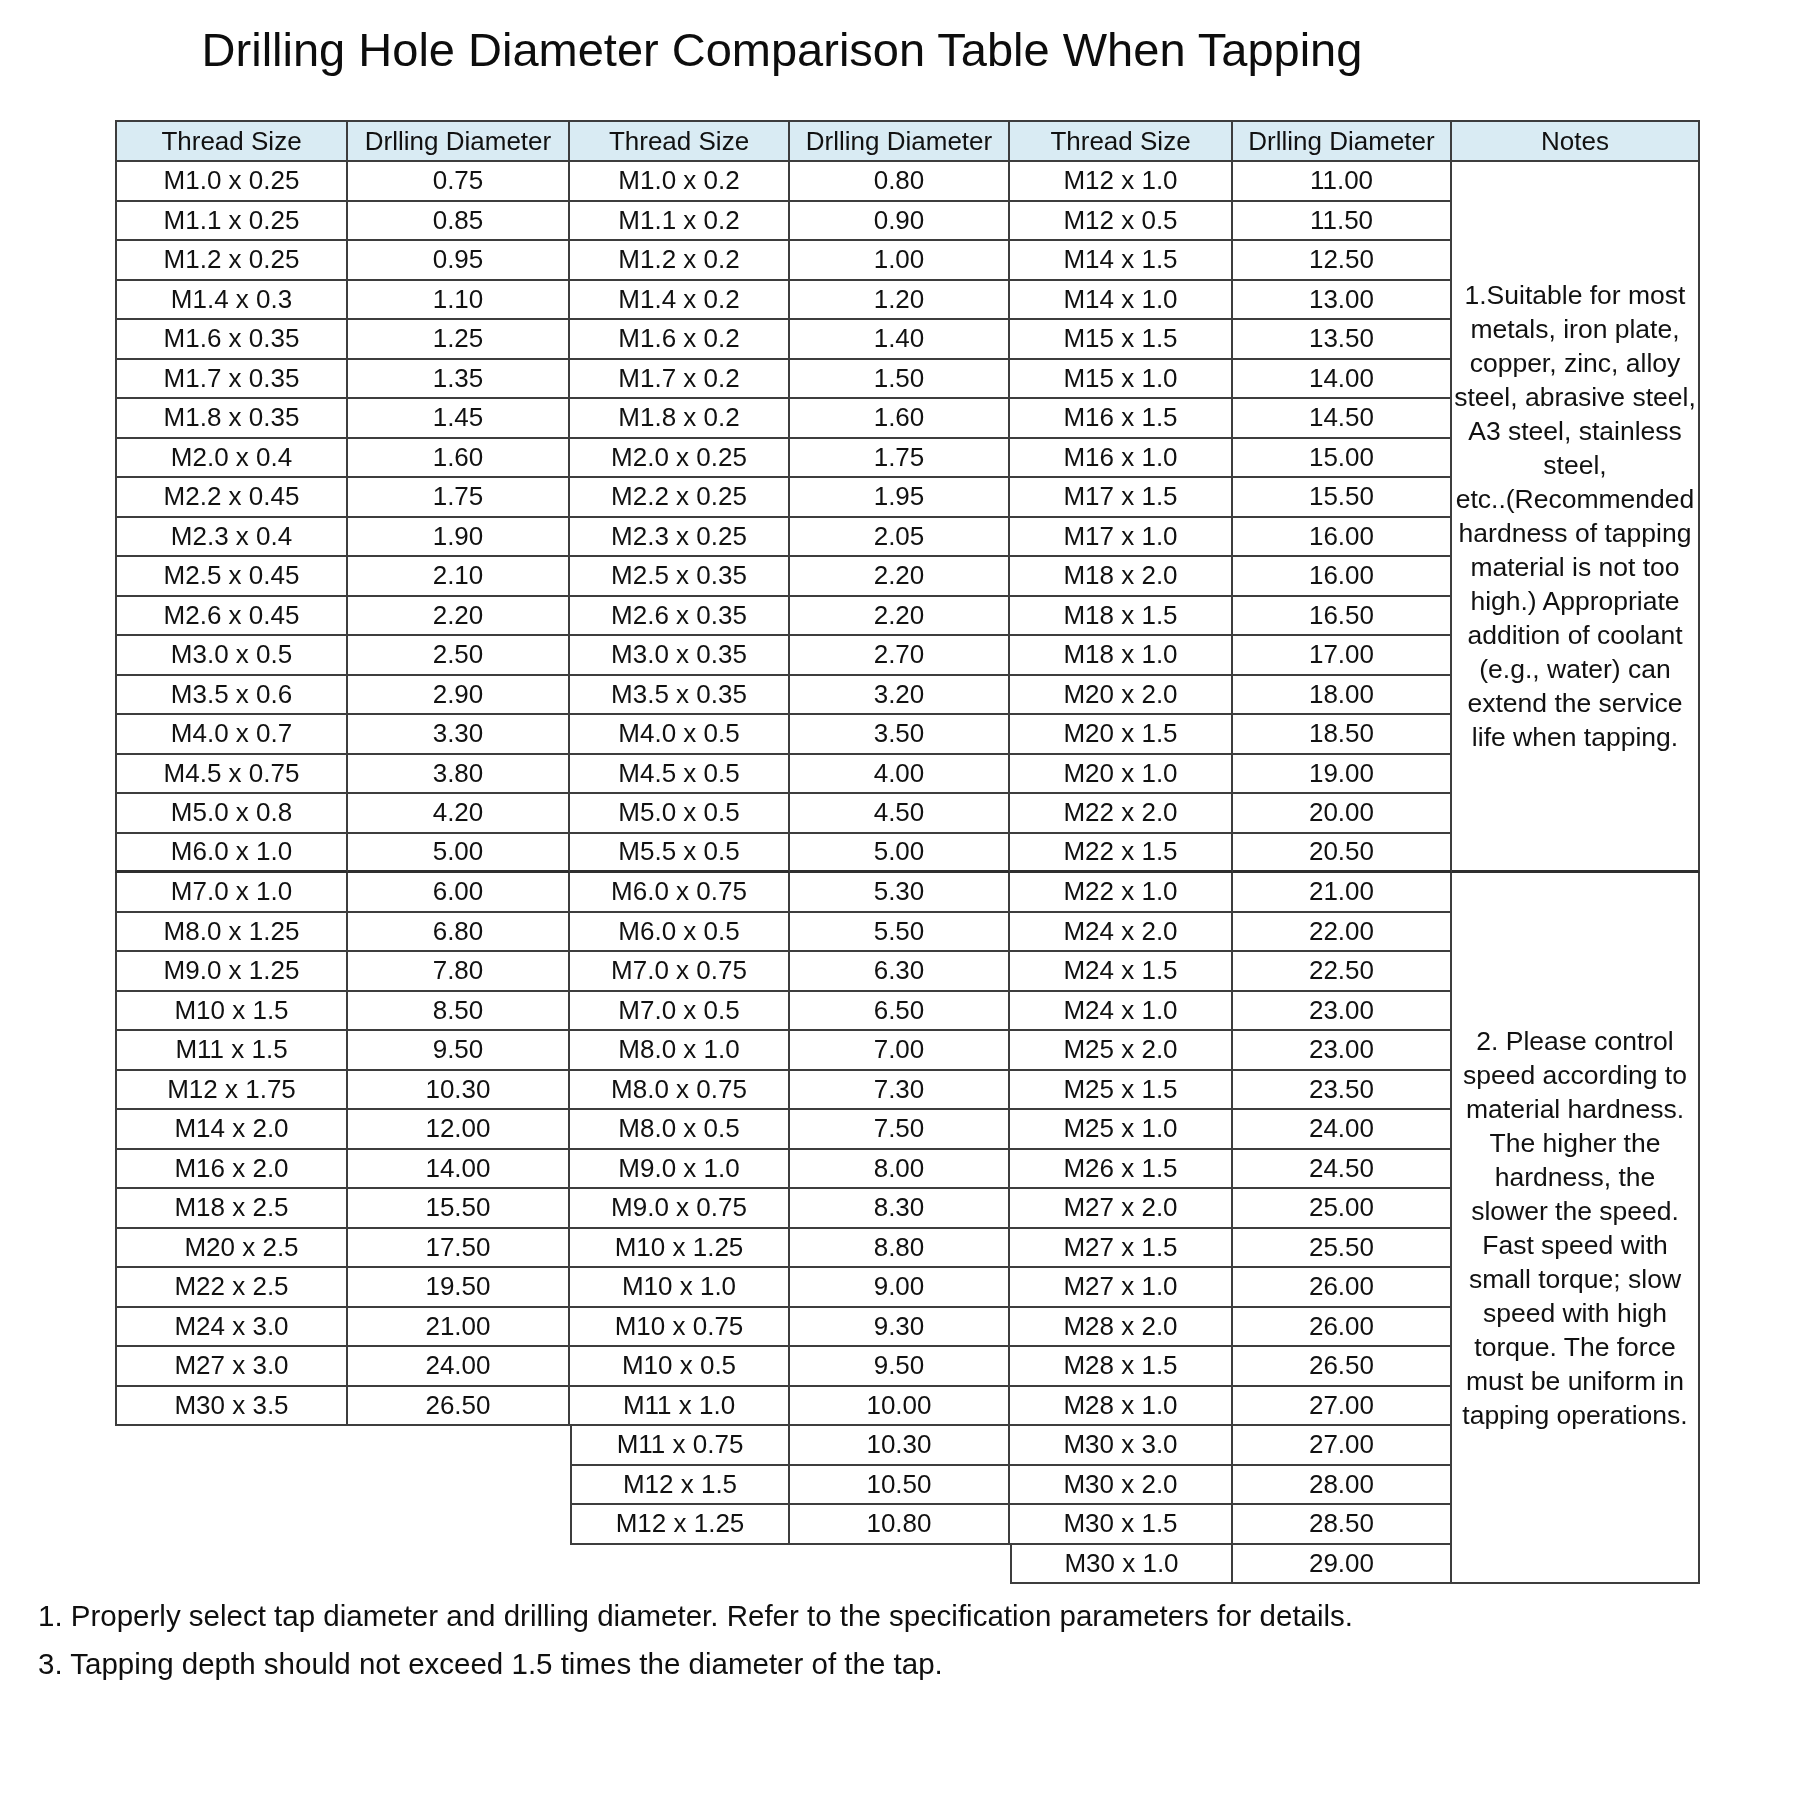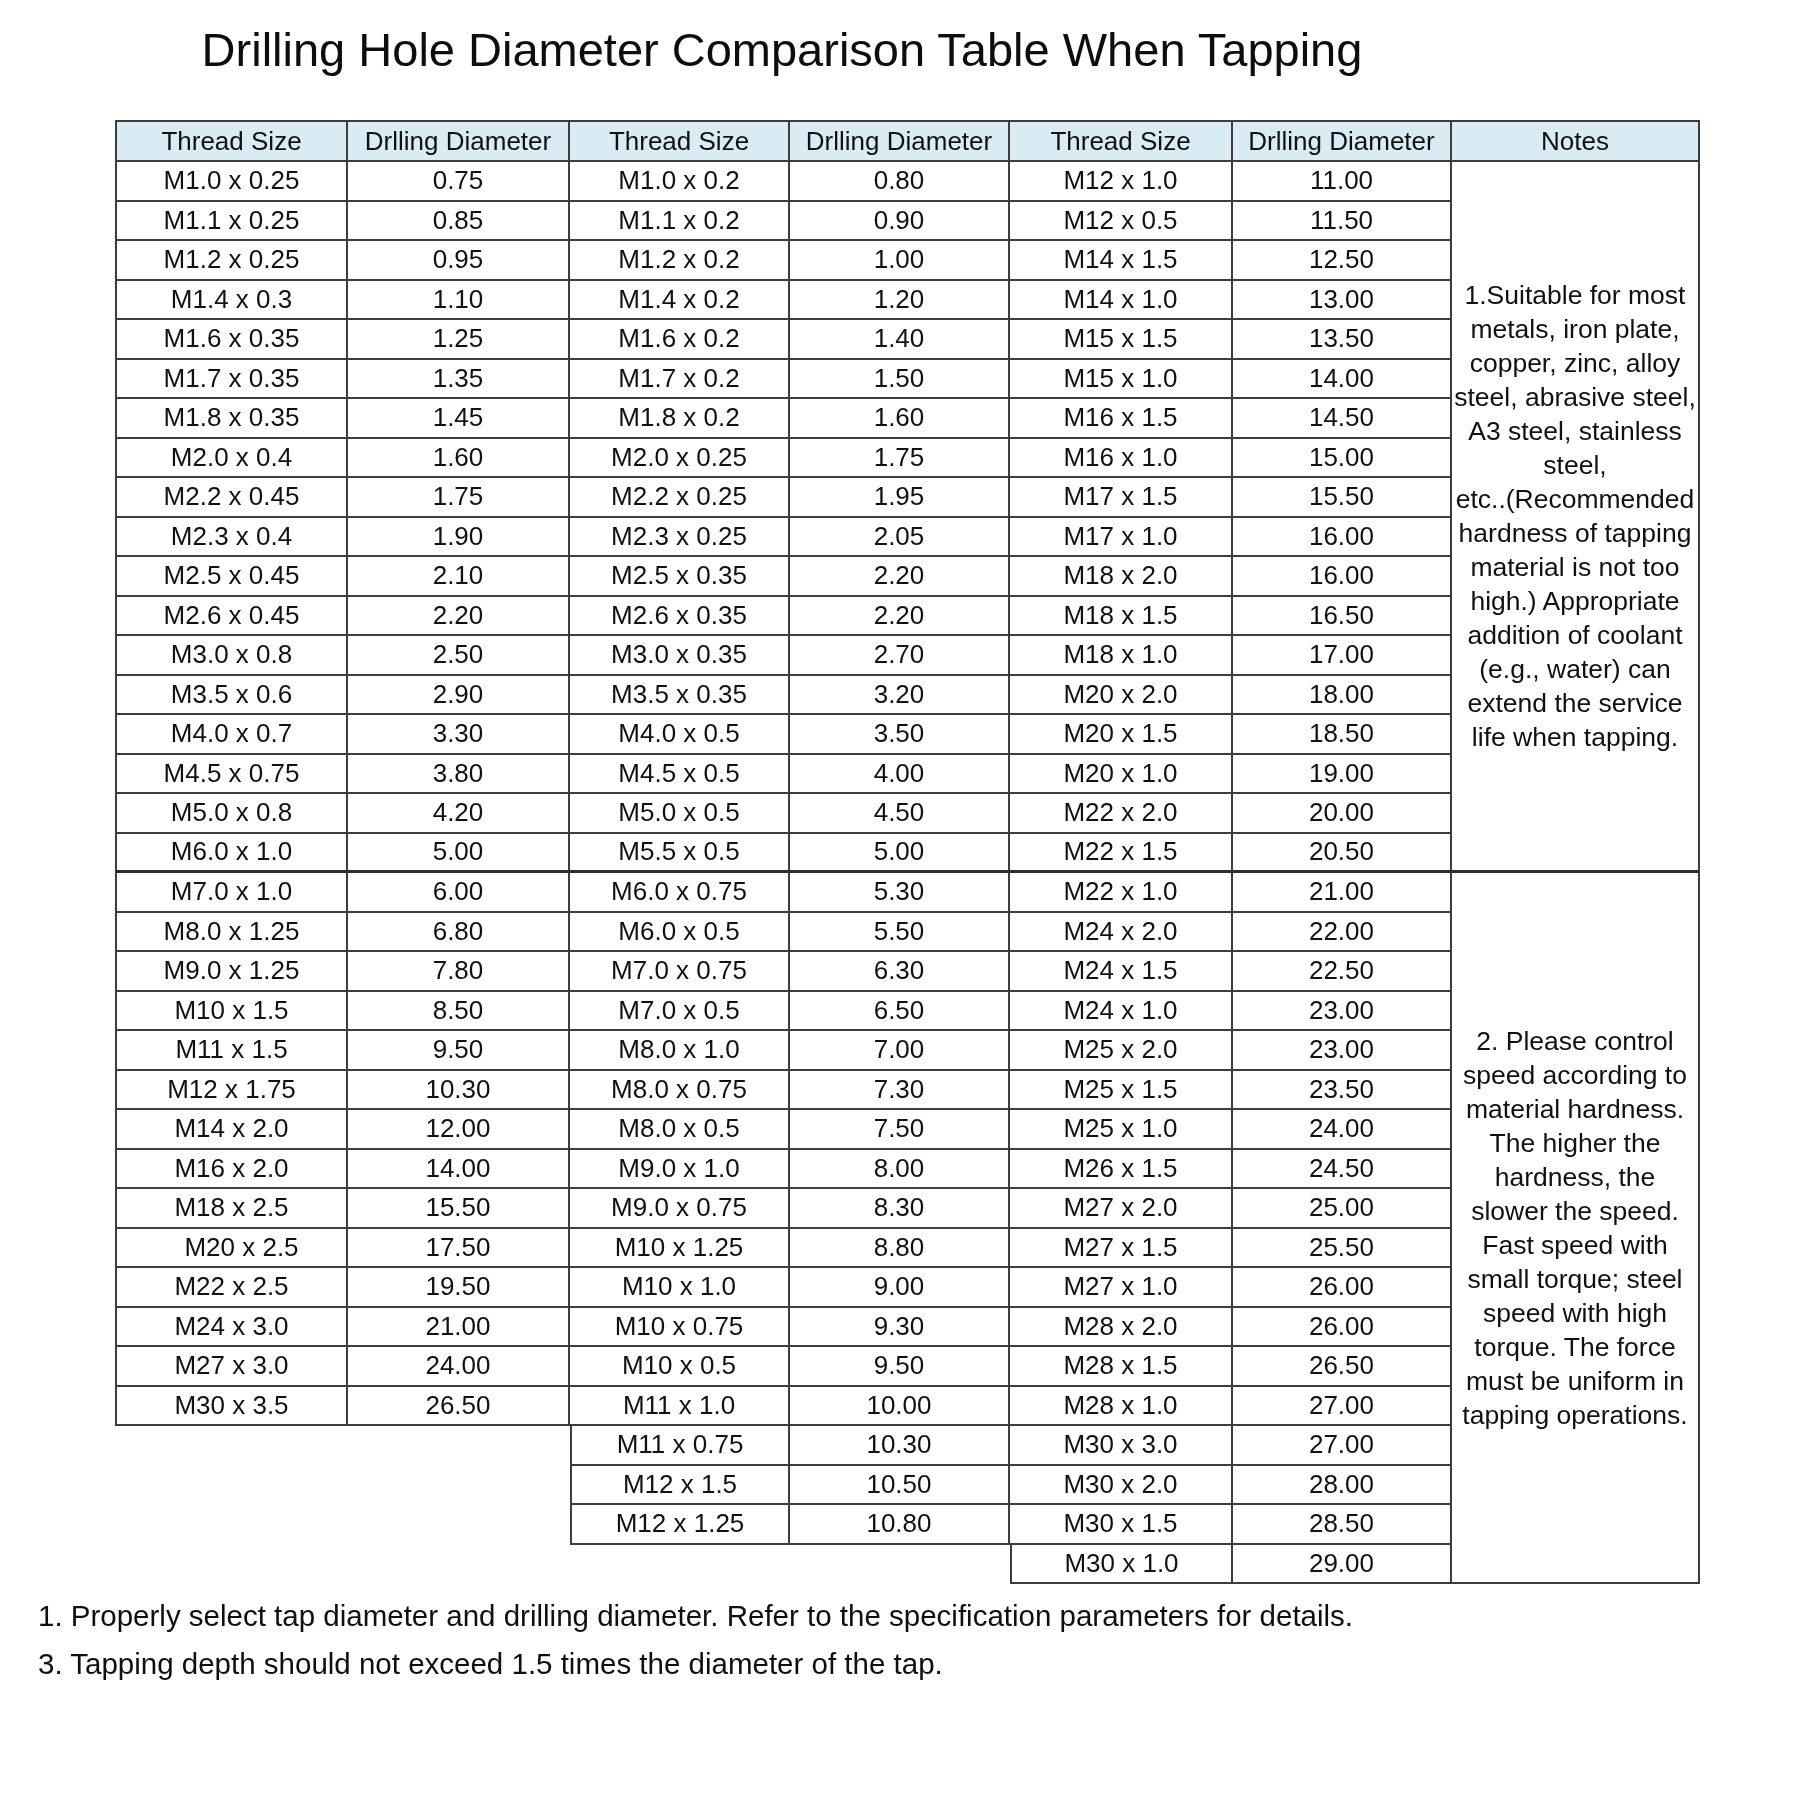--- a/index.html
+++ b/index.html
@@ -71,21 +71,21 @@
     <div class="cell edge-left" style="grid-area: 9 / 1;">M2.0 x 0.4</div>
     <div class="cell" style="grid-area: 9 / 2;">1.60</div>
     <div class="cell edge-left" style="grid-area: 10 / 1;">M2.2 x 0.45</div>
     <div class="cell" style="grid-area: 10 / 2;">1.75</div>
     <div class="cell edge-left" style="grid-area: 11 / 1;">M2.3 x 0.4</div>
     <div class="cell" style="grid-area: 11 / 2;">1.90</div>
     <div class="cell edge-left" style="grid-area: 12 / 1;">M2.5 x 0.45</div>
     <div class="cell" style="grid-area: 12 / 2;">2.10</div>
     <div class="cell edge-left" style="grid-area: 13 / 1;">M2.6 x 0.45</div>
     <div class="cell" style="grid-area: 13 / 2;">2.20</div>
-    <div class="cell edge-left" style="grid-area: 14 / 1;">M3.0 x 0.8</div>
+    <div class="cell edge-left" style="grid-area: 14 / 1;">M3.0 x 0.5</div>
     <div class="cell" style="grid-area: 14 / 2;">2.50</div>
     <div class="cell edge-left" style="grid-area: 15 / 1;">M3.5 x 0.6</div>
     <div class="cell" style="grid-area: 15 / 2;">2.90</div>
     <div class="cell edge-left" style="grid-area: 16 / 1;">M4.0 x 0.7</div>
     <div class="cell" style="grid-area: 16 / 2;">3.30</div>
     <div class="cell edge-left" style="grid-area: 17 / 1;">M4.5 x 0.75</div>
     <div class="cell" style="grid-area: 17 / 2;">3.80</div>
     <div class="cell edge-left" style="grid-area: 18 / 1;">M5.0 x 0.8</div>
     <div class="cell" style="grid-area: 18 / 2;">4.20</div>
     <div class="cell edge-left thick-bottom" style="grid-area: 19 / 1;">M6.0 x 1.0</div>
@@ -277,21 +277,21 @@
       <div class="note-line">life when tapping.</div>
     </div>
     <div class="cell notes-cell" style="grid-area: 20 / 7 / span 18;">
       <div class="note-line">2. Please control</div>
       <div class="note-line">speed according to</div>
       <div class="note-line">material hardness.</div>
       <div class="note-line">The higher the</div>
       <div class="note-line">hardness, the</div>
       <div class="note-line">slower the speed.</div>
       <div class="note-line">Fast speed with</div>
-      <div class="note-line">small torque; steel</div>
+      <div class="note-line">small torque; slow</div>
       <div class="note-line">speed with high</div>
       <div class="note-line">torque. The force</div>
       <div class="note-line">must be uniform in</div>
       <div class="note-line">tapping operations.</div>
     </div>
   </div>
 
 <div class="footer">
   <div class="fline">1. Properly select tap diameter and drilling diameter. Refer to the specification parameters for details.</div>
   <div class="fline">3. Tapping depth should not exceed 1.5 times the diameter of the tap.</div>

